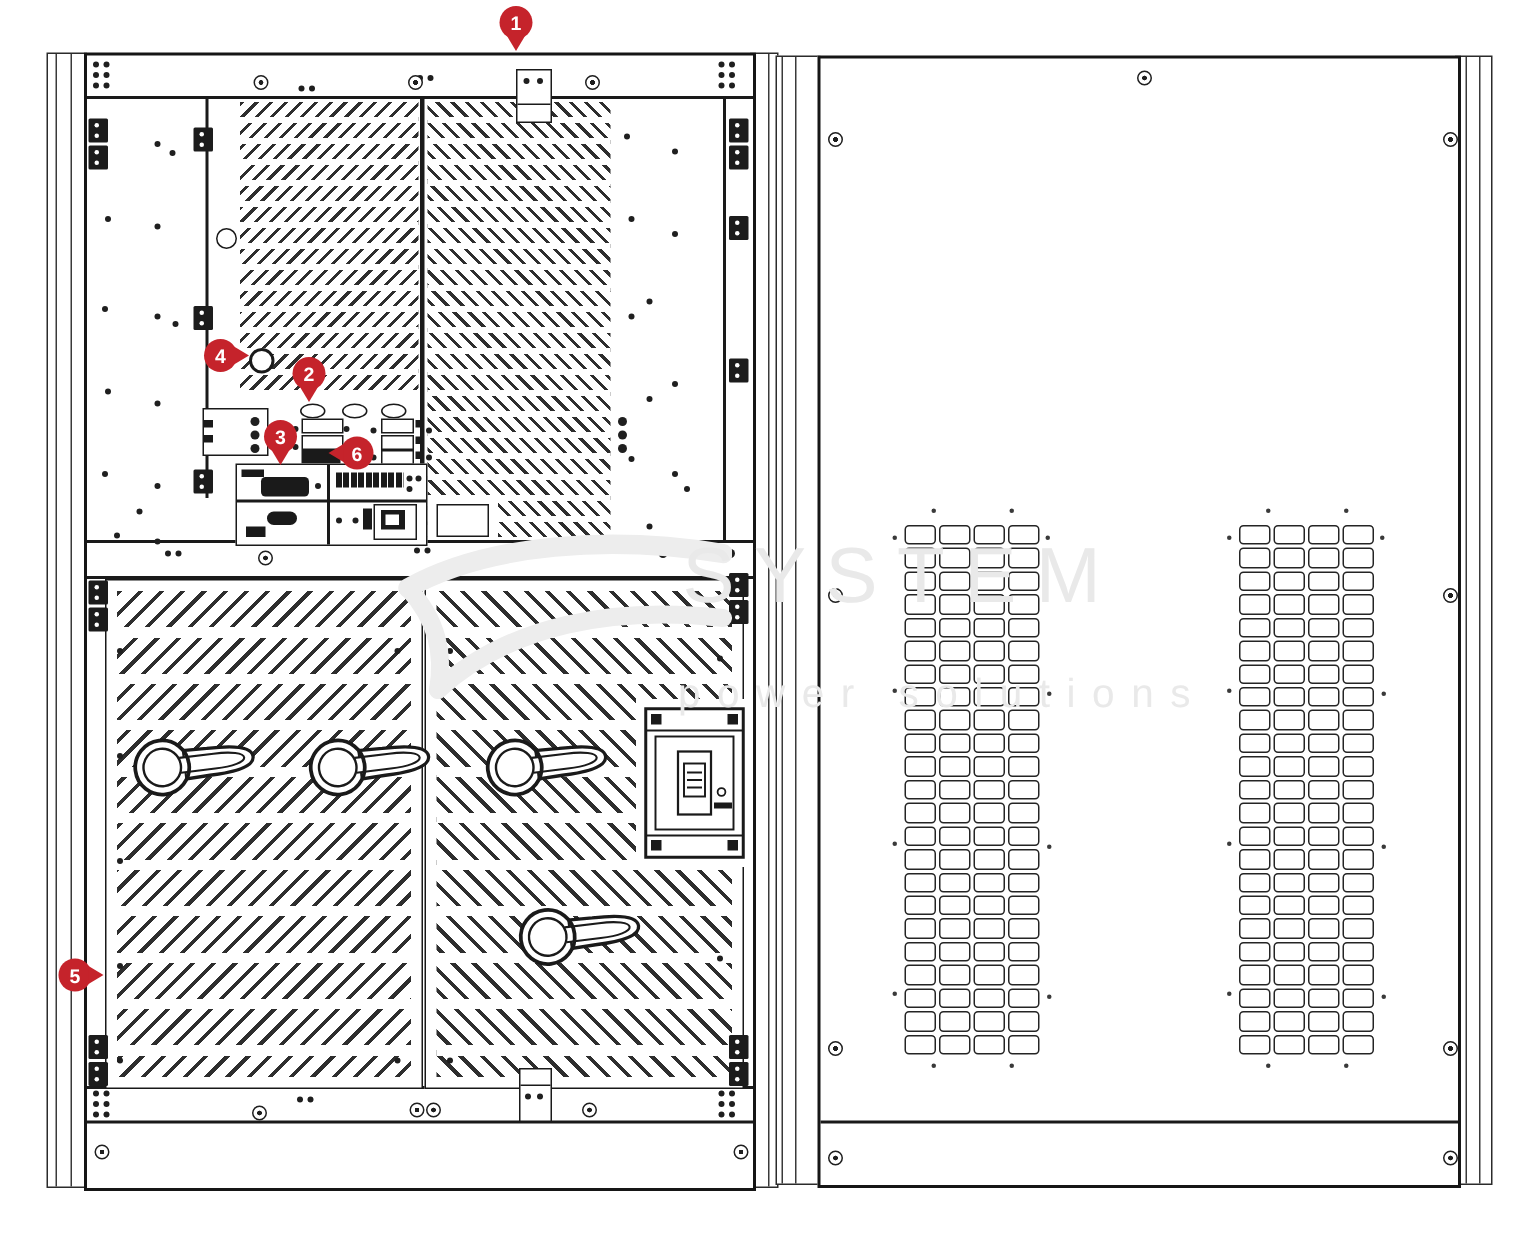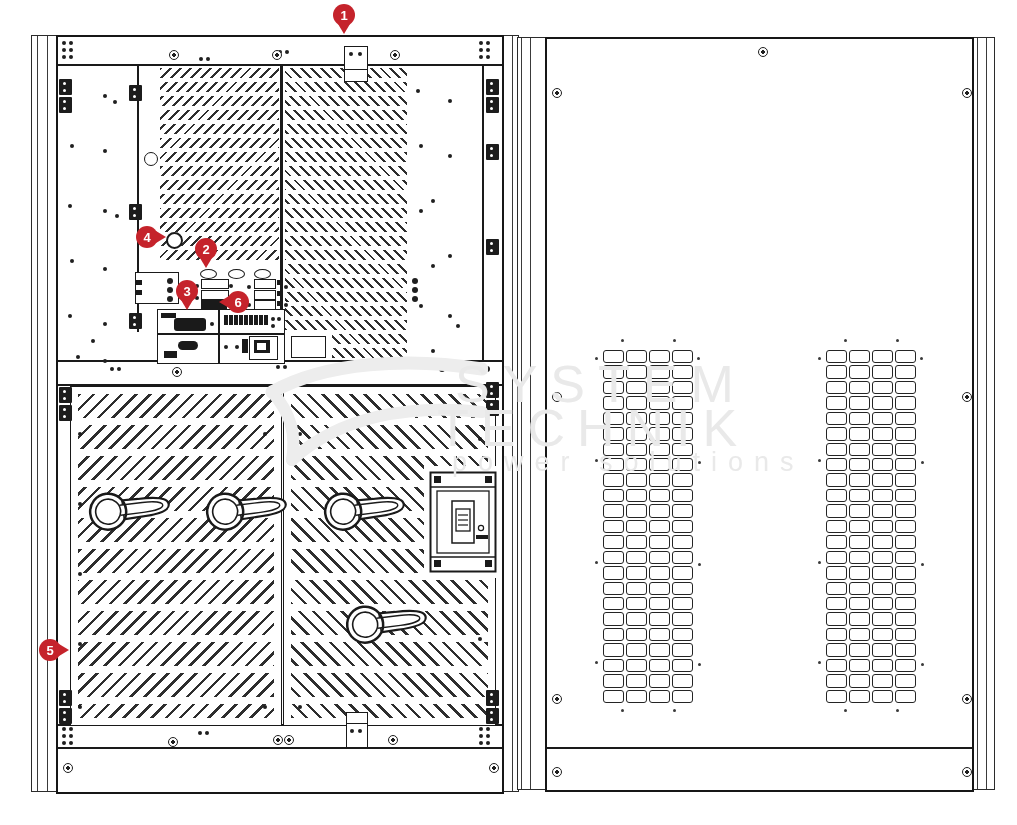--- a/index.html
+++ b/index.html
@@ -552,21 +552,20 @@
       <div class="tick" style="left: 297px; top: 670px;"></div>
       <div class="tick" style="left: 349px; top: 670px;"></div>
     </div>
 
   <svg class="abs" style="left:258px;top:352px;z-index:19" width="230" height="120" viewBox="0 0 230 120">
     <path d="M14 40 C 68 10, 150 5, 224 17" fill="none" stroke="#ededed" stroke-width="13" stroke-linecap="round"></path>
     <path d="M34 108 C 82 64, 152 52, 224 60" fill="none" stroke="#ededed" stroke-width="12" stroke-linecap="round"></path>
     <path d="M14 40 C 34 62, 38 84, 34 108" fill="none" stroke="#ededed" stroke-width="12" stroke-linecap="round"></path>
   </svg>
   <div class="wm" style="left:455px;top:354px;font-size:52px;letter-spacing:13px">SYSTEM</div>
-  <div class="wm" style="left:437px;top:398px;font-size:52px;letter-spacing:12px">TECHNIK</div>
   <div class="wm" style="left:452px;top:447px;font-size:27px;letter-spacing:11px">power solutions</div>
 
   <div class="pin down" style="left:333px;top:4px">1</div>
   <div class="pin down" style="left:195px;top:238px">2</div>
   <div class="pin down" style="left:176px;top:280px">3</div>
   <div class="pin right" style="left:136px;top:226px">4</div>
   <div class="pin right" style="left:39px;top:639px">5</div>
   <div class="pin left" style="left:227px;top:291px">6</div>
 
 </div>

